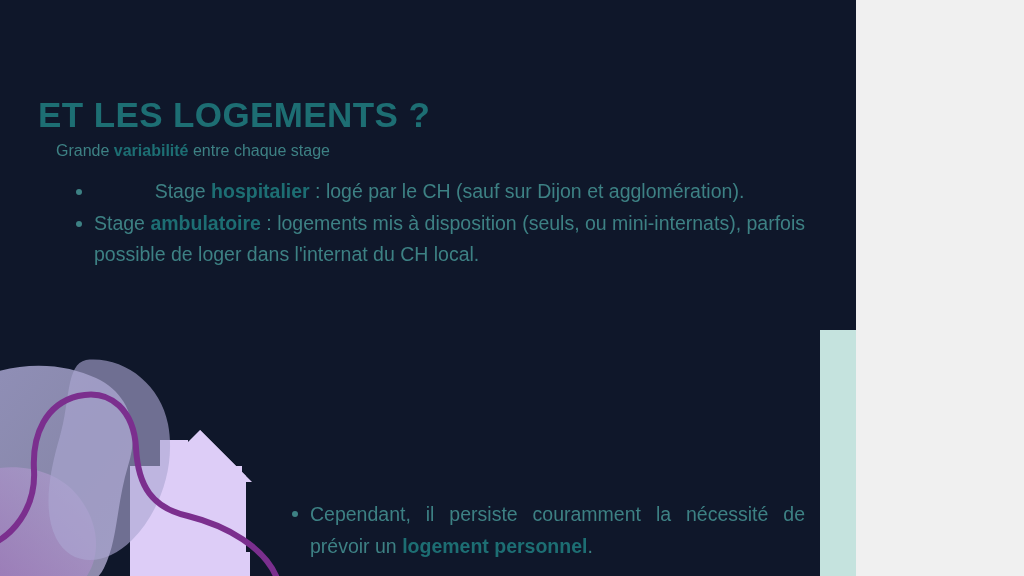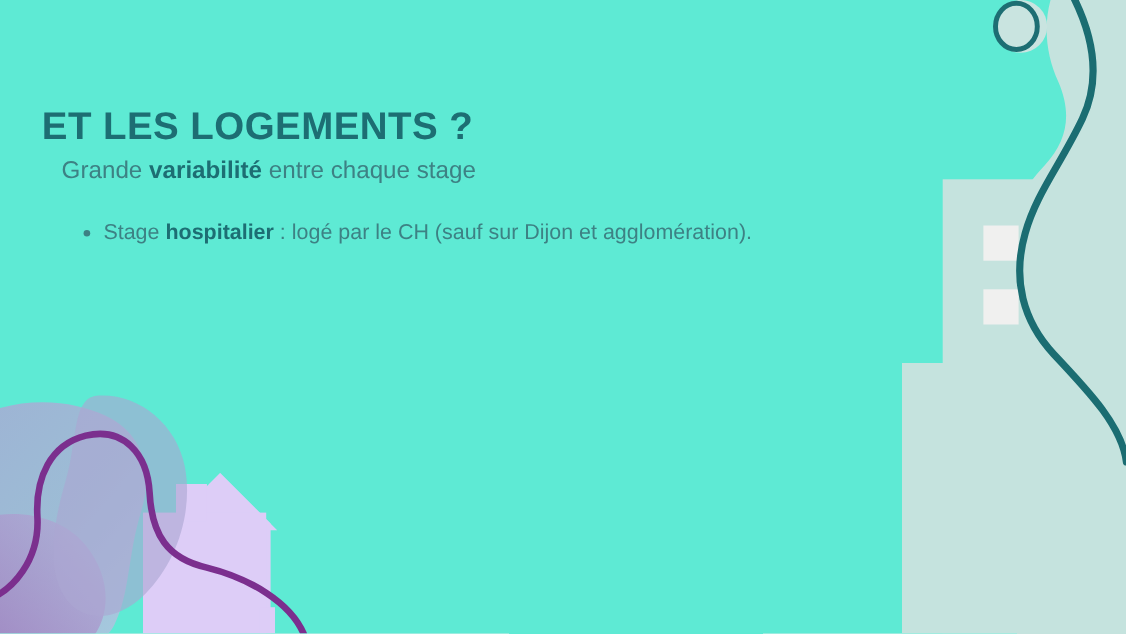--- a/index.html
+++ b/index.html
@@ -8,23 +8,23 @@
   }
   body {
     width: 1024px;
     height: 576px;
     overflow: hidden;
     background: #f0f0f0;
     font-family: "Liberation Sans", sans-serif;
   }
   .slide {
     position: relative;
-    width: 1024px;
+    width: 856px;
     height: 576px;
-    background: #5eead4;
+    background: #0f172a;
     overflow: hidden;
   }
 
   
   .decor {
     position: absolute;
     inset: 0;
     width: 1024px;
     height: 576px;
     pointer-events: none;
@@ -45,21 +45,21 @@
     font-weight: bold;
     letter-spacing: 0.4px;
     color: #1d6e73;
     white-space: nowrap;
   }
 
   .lead {
     position: absolute;
     left: 56px;
     top: 142px;
-    font-size: 22px;
+    font-size: 16px;
     color: #3d8184;
     white-space: nowrap;
   }
 
   .bullets {
     position: absolute;
     left: 72px;
     top: 176px;
     width: 733px;
     margin: 0;
@@ -80,22 +80,21 @@
     content: "";
     position: absolute;
     left: 4px;
     top: 13px;
     width: 6px;
     height: 6px;
     border-radius: 50%;
     background: #3d8184;
   }
   .bullets > li.nojust {
-    text-align: left;
-    margin-top: 20px;
+    text-align: center;
   }
 
   .para-block {
     position: absolute;
     left: 258px;
     top: 368px;
     width: 547px;
     font-size: 19.5px;
     line-height: 32px;
     color: #3d8184;
@@ -230,18 +229,26 @@
     <h1 class="title">ET LES LOGEMENTS ?</h1>
 
     <div class="lead">
       <span>Grande </span><b>variabilité</b><span> entre chaque stage</span>
     </div>
 
     <ul class="bullets">
       <li class="nojust">
         <span>Stage </span><b>hospitalier</b><span> : logé par le CH (sauf sur Dijon et agglomération).</span>
       </li>
+      <li>
+        <span>Stage </span><b>ambulatoire</b><span> : logements mis à disposition (seuls, ou mini-internats), parfois possible de loger dans l'internat du CH local.</span>
+      </li>
     </ul>
 
 
+    <ul class="sub-bullets">
+      <li>
+        <span>Cependant, il persiste couramment la nécessité de prévoir un </span><b>logement personnel</b><span>.</span>
+      </li>
+    </ul>
 
   </div>
 </div>
 
 </body></html>

